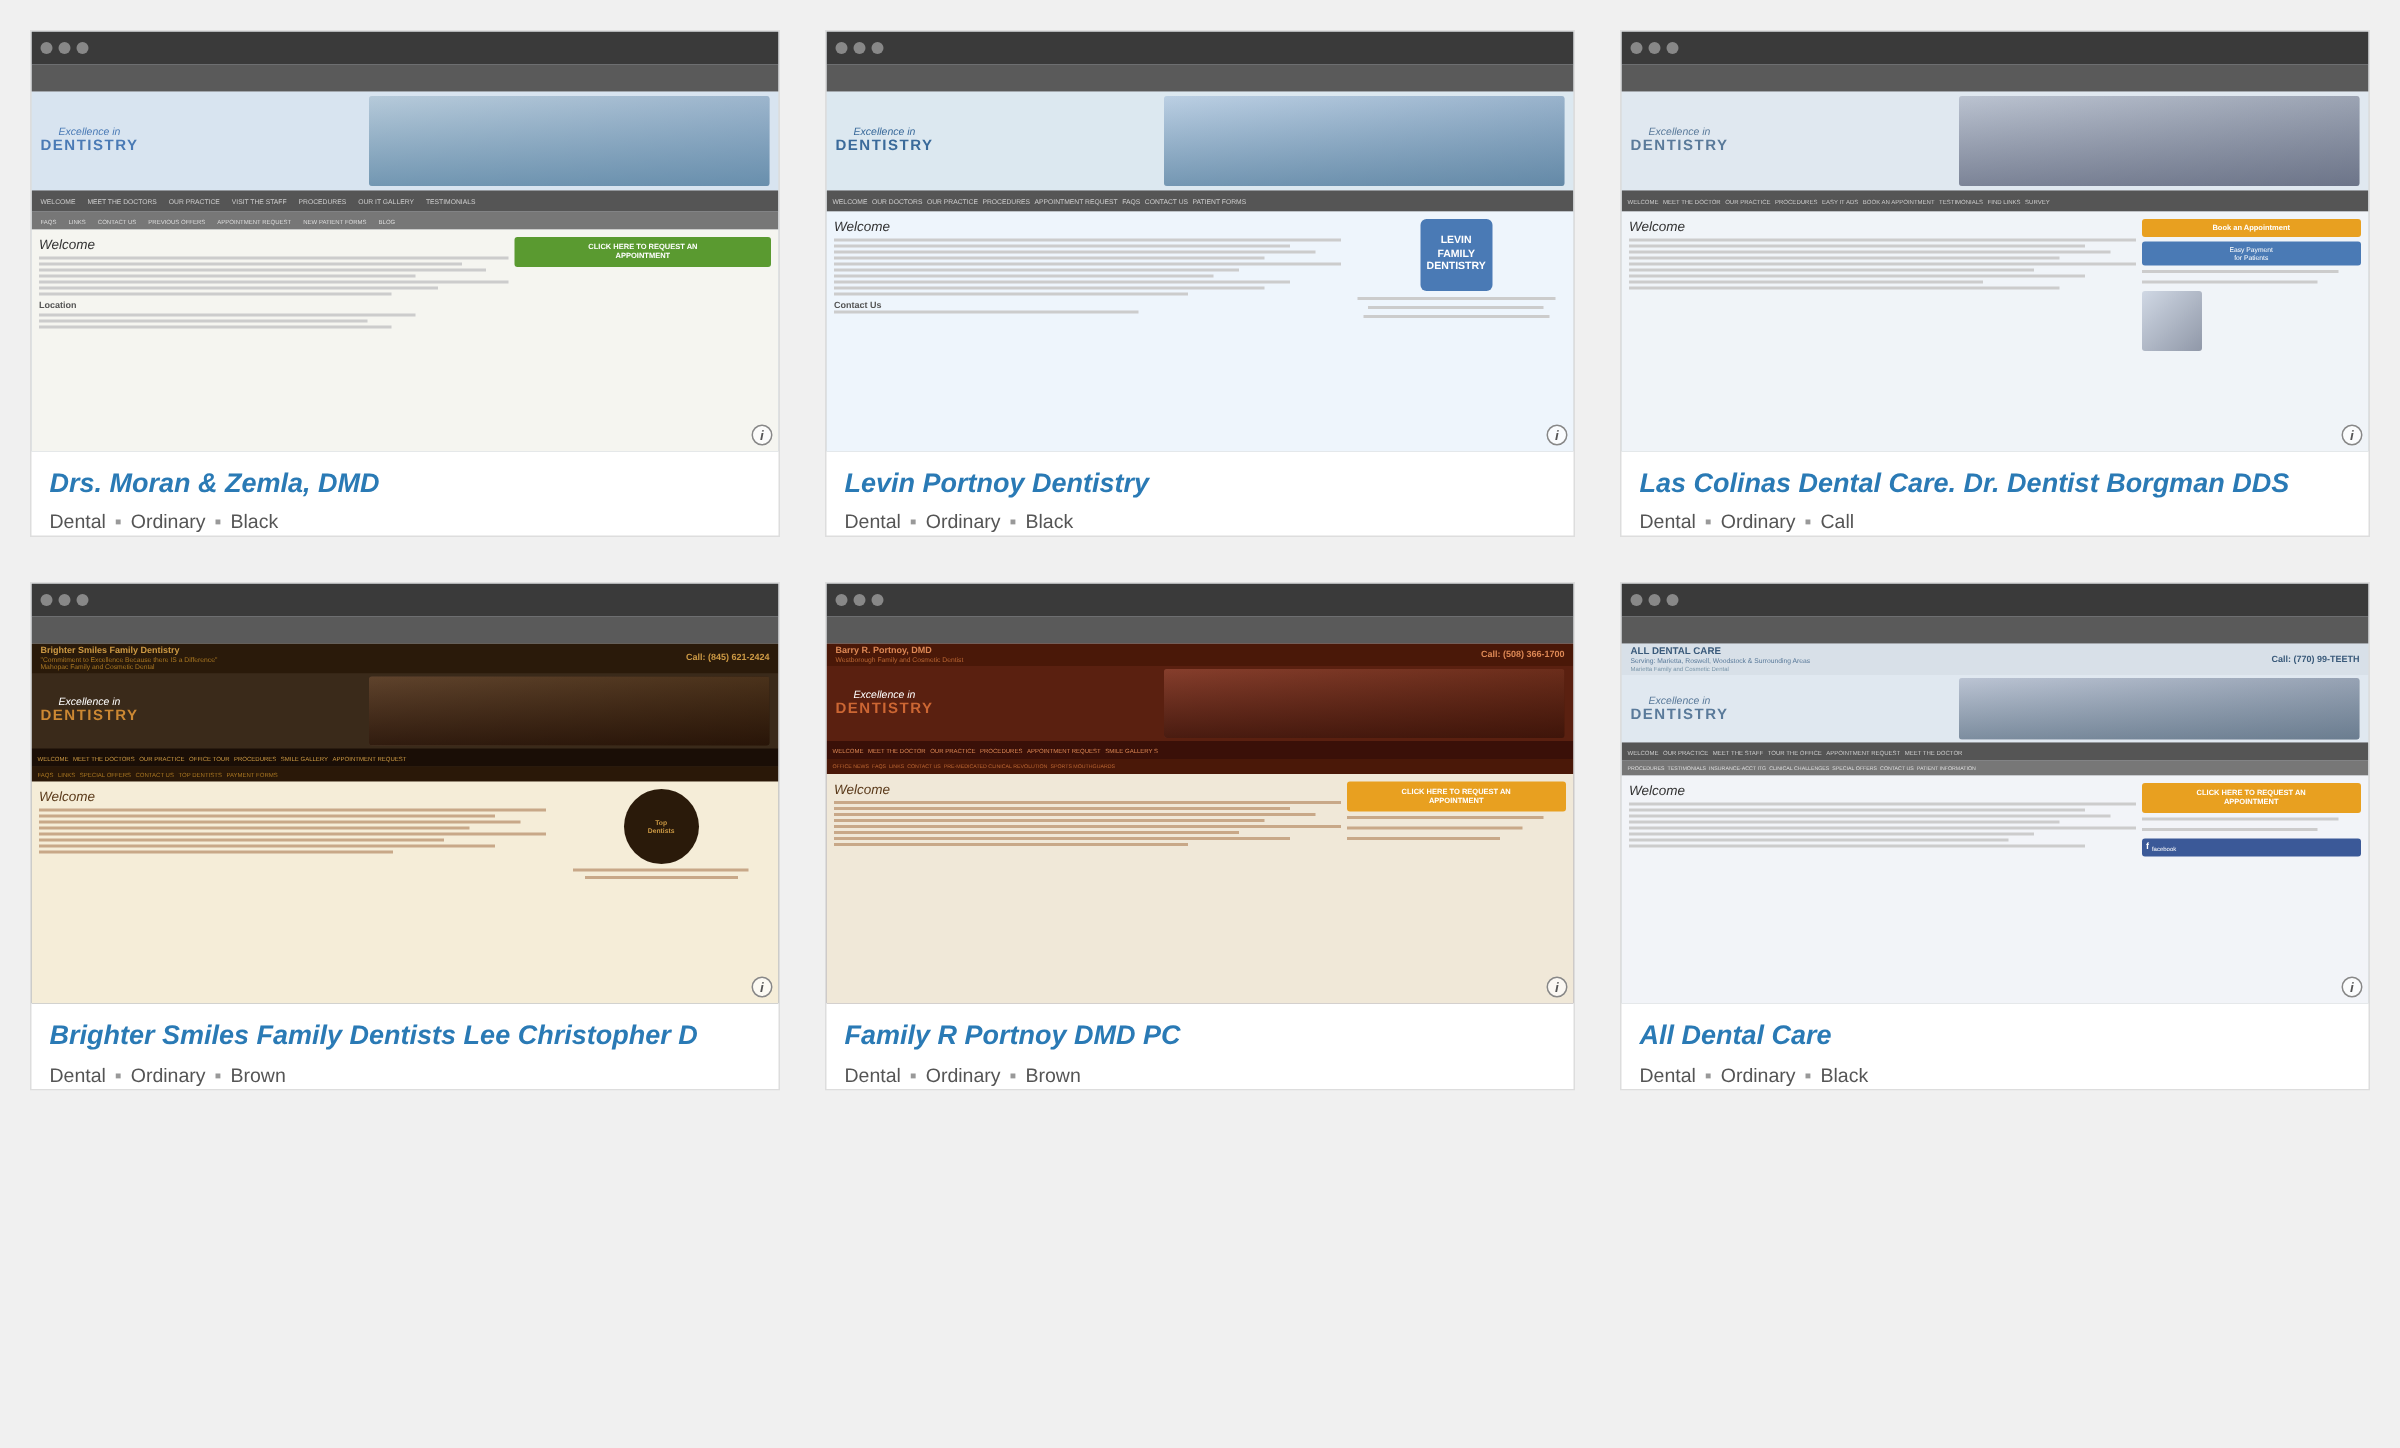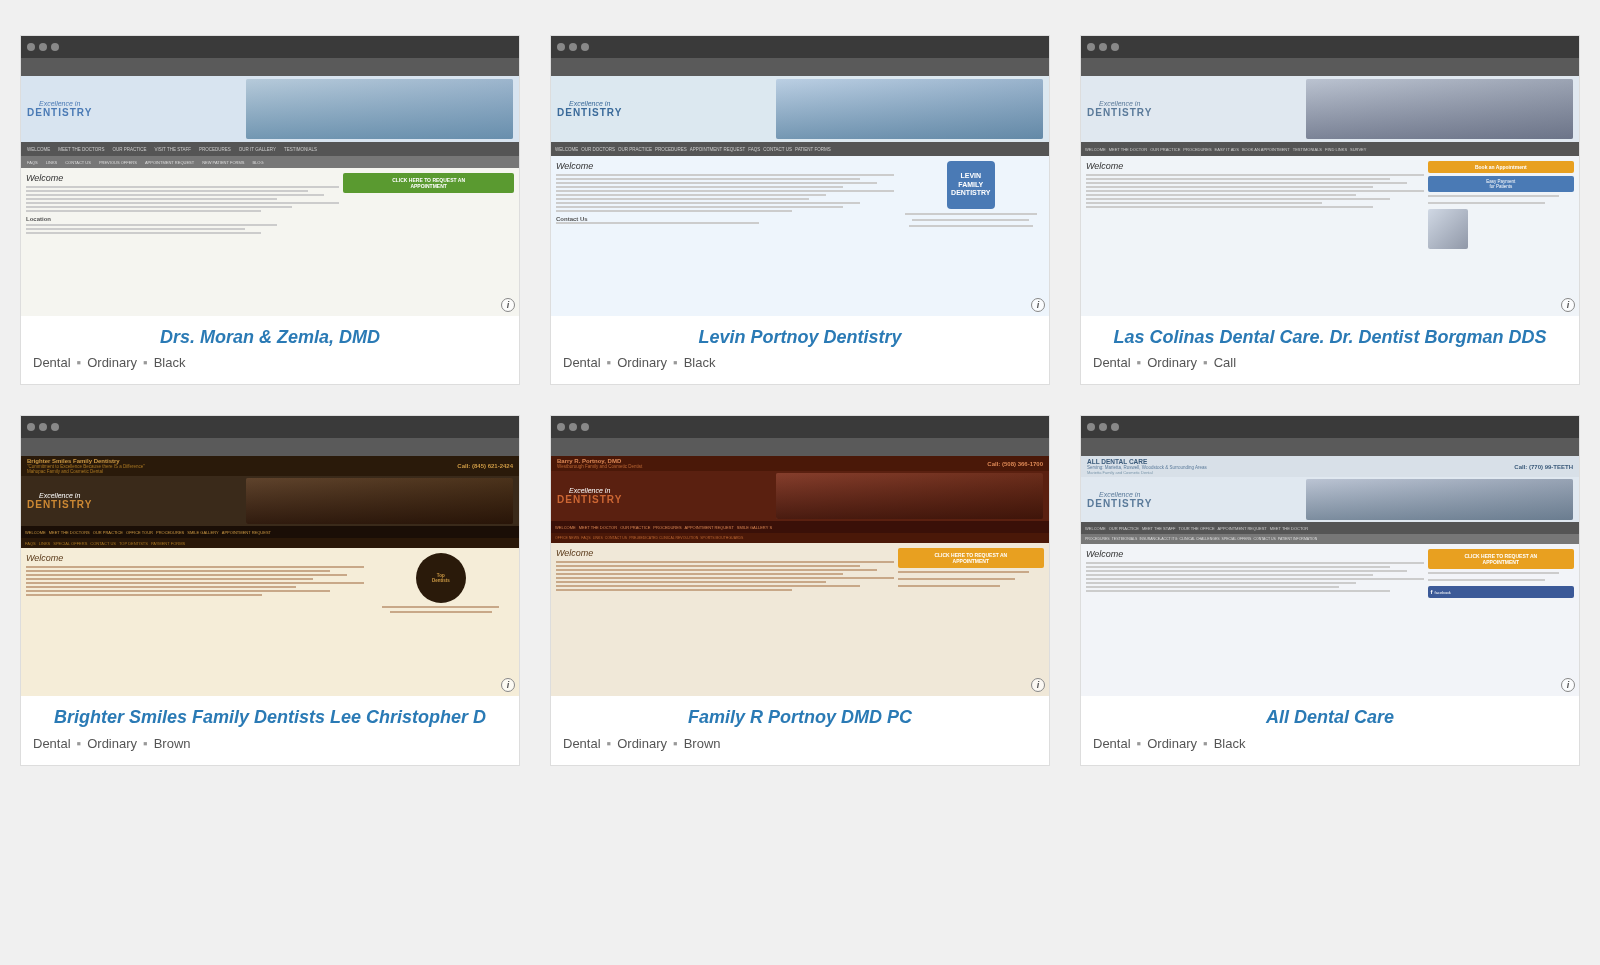--- a/index.html
+++ b/index.html
@@ -6,21 +6,21 @@
     body {
       font-family: Arial, sans-serif;
       background: #f0f0f0;
       padding: 20px;
     }
     .grid {
       display: grid;
       grid-template-columns: repeat(3, 1fr);
       gap: 30px;
       max-width: 1560px;
-      margin: 15px auto;
+      margin: 0 auto;
     }
     .card {
       background: #fff;
       border: 1px solid #ddd;
     }
     .thumbnail-wrapper {
       position: relative;
       width: 100%;
       height: 280px;
       overflow: hidden;
@@ -99,22 +99,21 @@
       align-items: center;
       justify-content: center;
       font-size: 9px;
       color: #555;
       font-style: italic;
       font-weight: bold;
     }
 
     
     .card-info {
-      padding: 10px 12px 14px;
-      text-align: center;
+      padding: 10px 12px 2px;
     }
     .card-title {
       font-size: 18px;
       font-weight: bold;
       color: #2a7ab5;
       font-style: italic;
       margin-bottom: 6px;
       line-height: 1.3;
     }
     .card-tags {

